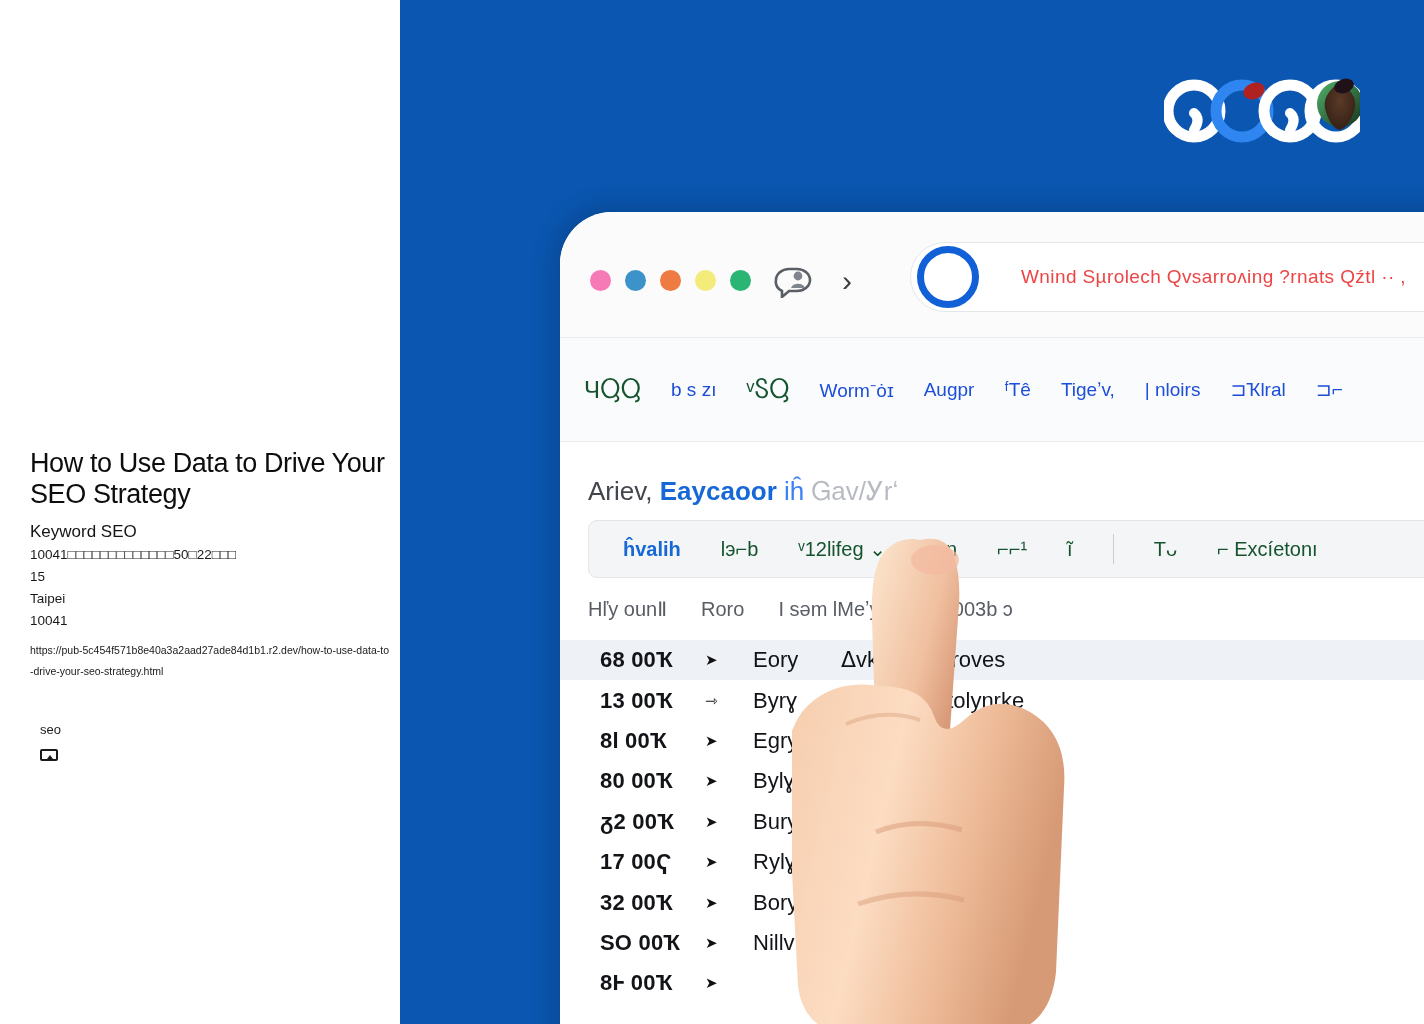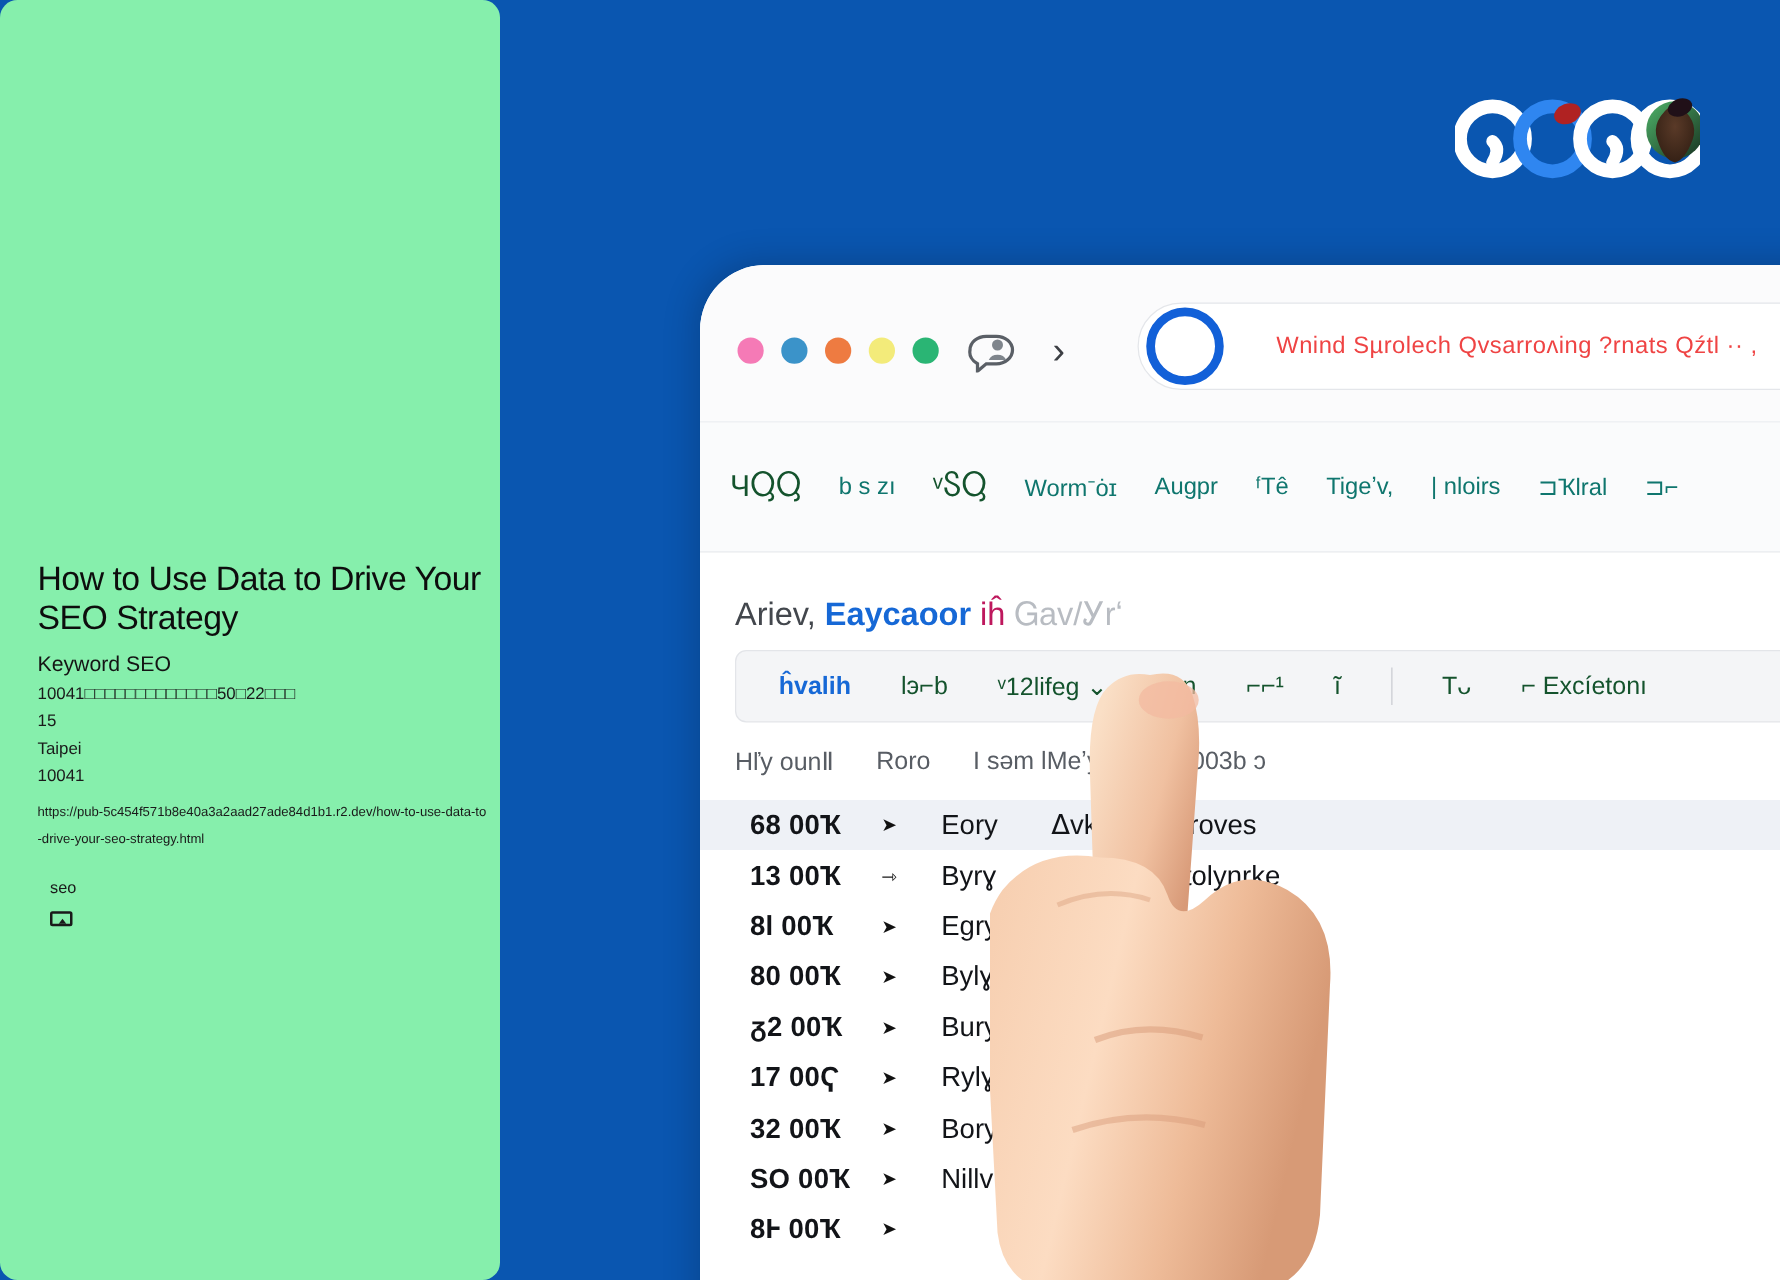--- a/index.html
+++ b/index.html
@@ -7,23 +7,22 @@
   body {
     font-family:"Liberation Sans", sans-serif;
     background:#0a56b0;
     position:relative;
   }
 
   
   #meta-panel{
     position:absolute; left:0; top:0;
     width:400px; height:1024px;
-    background:#86efac;
+    background:#ffffff;
     z-index:5;
-    border-radius:14px;
   }
   #meta-inner{
     position:absolute; left:30px; top:448px; width:360px;
     color:#111;
   }
   #meta-title{
     font-size:27px; line-height:31px; font-weight:400;
     letter-spacing:-0.4px; color:#0d0d0d;
     width:365px;
   }
@@ -31,21 +30,21 @@
     font-size:17px; line-height:22px; margin-top:11px; color:#141414;
   }
   .meta-line{
     font-size:13.5px; line-height:20px; color:#1a1a1a; margin-top:2px;
   }
   #meta-url{
     font-size:10.5px; line-height:21px; color:#1a1a1a;
     margin-top:9px; width:362px; word-break:break-all;
   }
   #meta-tag{
-    margin-top:20px; margin-left:10px;
+    margin-top:40px; margin-left:10px;
     font-size:13px; color:#1a1a1a;
   }
   #meta-tag-icon{
     margin-top:12px; margin-left:10px;
     width:18px; height:12px;
     border:2px solid #1a1a1a; border-radius:2px;
     position:relative;
   }
   #meta-tag-icon::after{
     content:""; position:absolute; left:5px; top:4px;
@@ -106,31 +105,31 @@
     letter-spacing:0.4px; white-space:nowrap; overflow:hidden;
   }
 
   
   #toolbar{
     height:104px; background:#fafbfc;
     border-bottom:1px solid #e9ebee;
     display:flex; align-items:center; padding-left:24px; gap:30px;
     overflow:hidden;
   }
-  .tb-item{ font-size:19px; color:#0f766e; white-space:nowrap; }
+  .tb-item{ font-size:19px; color:#1d4ed8; white-space:nowrap; }
   .tb-glyph{ font-size:24px; color:#14532d; }
 
   
   #page-heading{
     padding:34px 0 0 28px; height:78px;
     font-size:26px; white-space:nowrap;
   }
   #ph-a{ color:#43474d; }
   #ph-b{ color:#1668d6; font-weight:700; }
-  #ph-c{ color:#be185d; }
+  #ph-c{ color:#3b82f6; }
   #ph-d{ color:#b8bcc2; }
 
   
   #filterbar{
     margin-left:28px; width:972px; height:58px;
     background:#f4f5f7; border:1px solid #e3e5e9;
     border-radius:9px 0 0 9px;
     display:flex; align-items:center; gap:40px; padding-left:34px;
     overflow:hidden; white-space:nowrap;
   }

